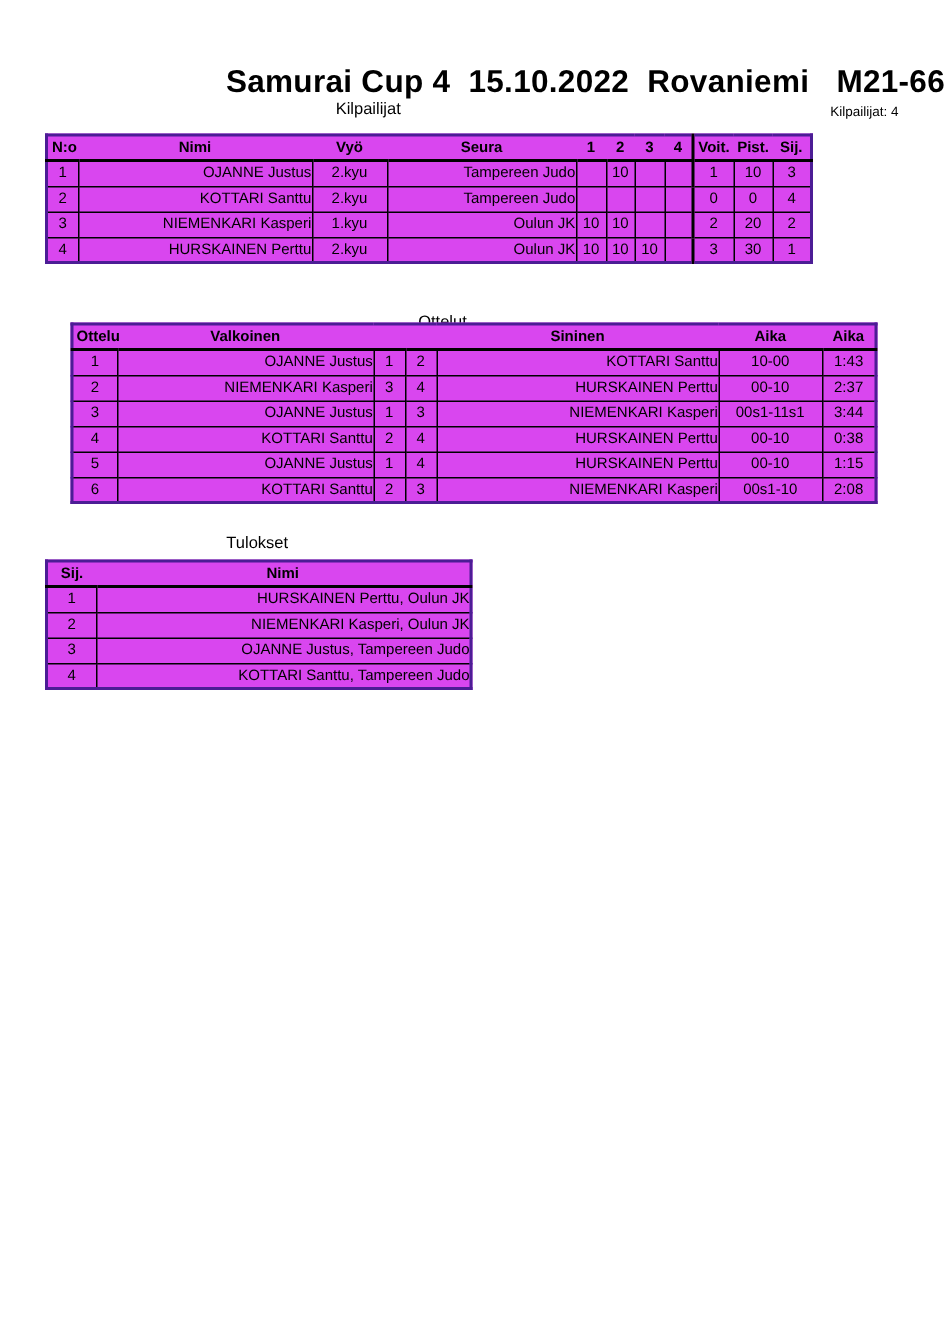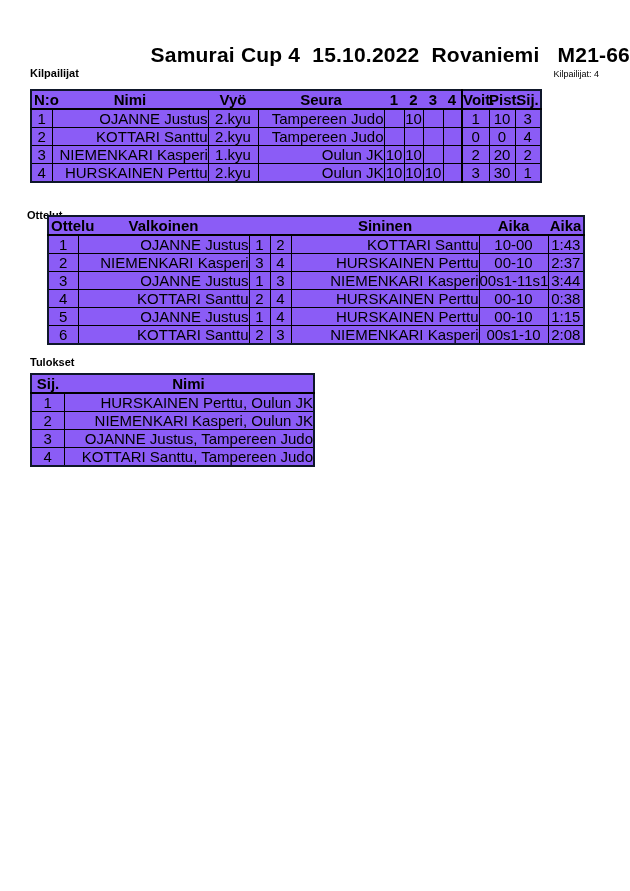--- a/index.html
+++ b/index.html
@@ -17,40 +17,40 @@
     top: 43px; left: 0; width: 630px;
     text-align: right;
     font-size: 21px;
     font-weight: bold;
     white-space: pre;
     letter-spacing: 0.2px;
   }
   .section-label {
     position: absolute;
     font-size: 11px;
-    font-weight: bold;
-    text-align: left;
+    font-weight: normal;
+    text-align: center;
     white-space: nowrap;
   }
   #lbl-kilpailijat { top: 67px; left: 30px; width: 431px; }
   #lbl-ottelut     { top: 193px; left: 27px; width: 536px; margin-top: 16px; }
   #lbl-tulokset    { top: 356px; left: 30px; width: 283px; }
   .count-label {
     position: absolute;
     top: 69px; right: 31px;
     font-size: 9px;
     font-weight: normal;
   }
   table.grid {
     position: absolute;
     border-collapse: collapse;
     table-layout: fixed;
-    background: #8b5cf6;
-    font-size: 15px;
-    border: 2px solid #0f172a;
+    background: #d946ef;
+    font-size: 10px;
+    border: 2px solid #4c1d95;
   }
   table.grid th {
     font-weight: bold;
     border-left: none;
     border-right: none;
     border-bottom: 2px solid #000000;
     padding: 0;
     height: 17px;
     white-space: nowrap;
     overflow: visible;

